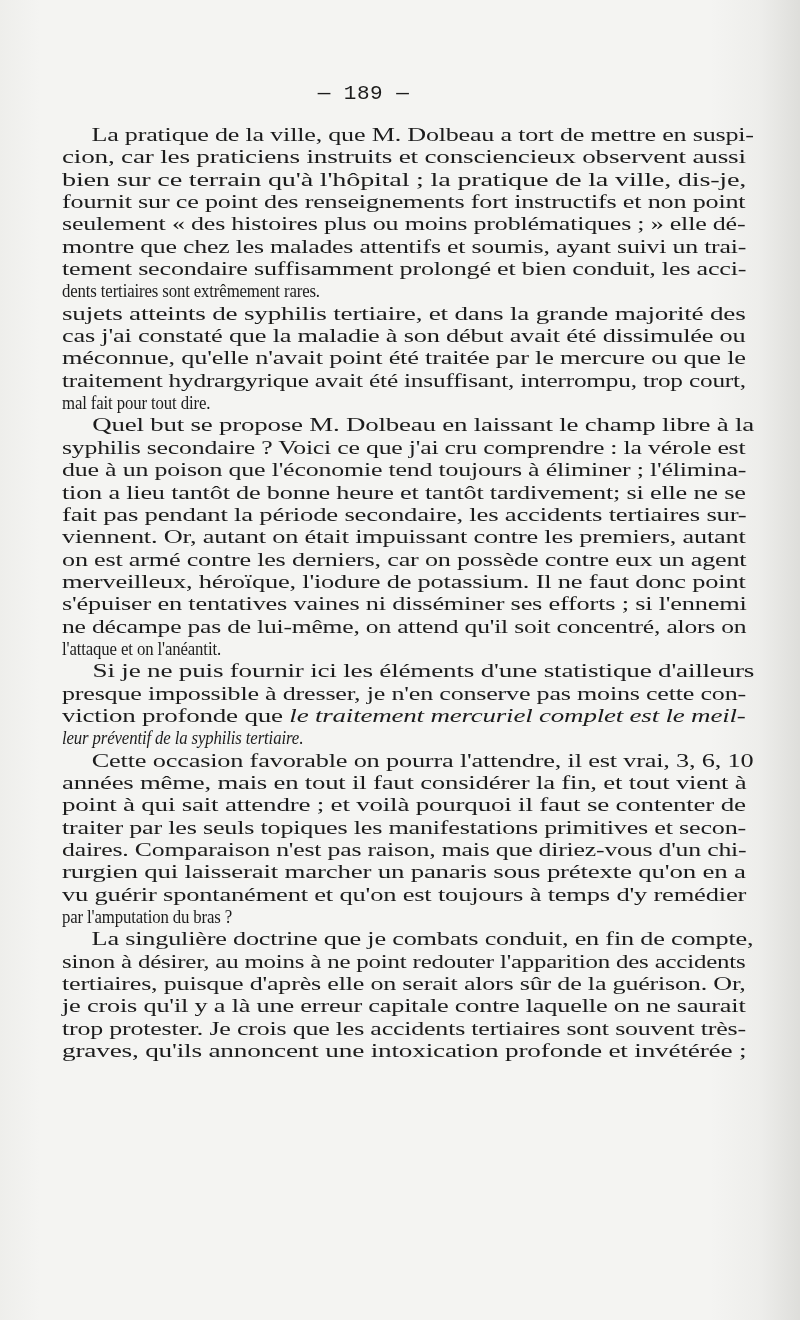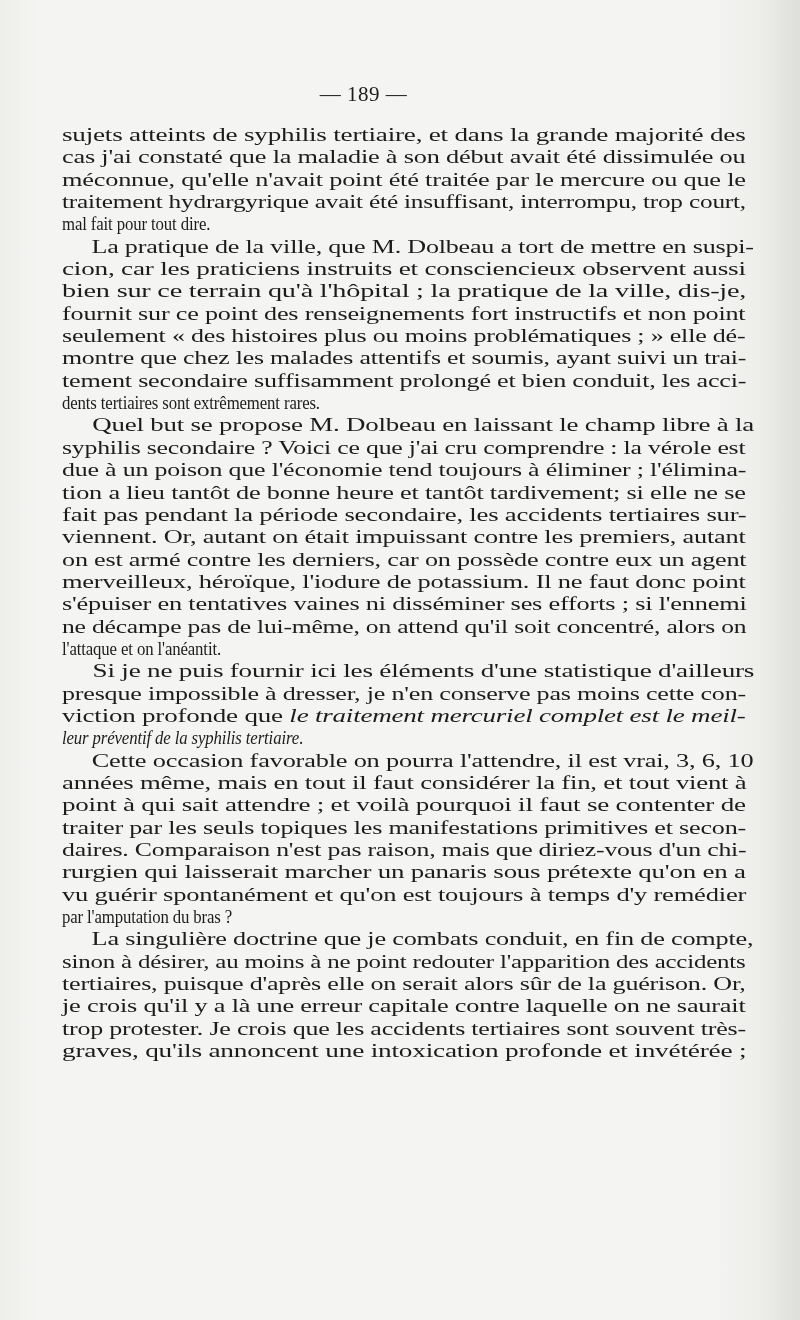--- a/index.html
+++ b/index.html
@@ -25,20 +25,21 @@
   }
   .page-number {
     position: absolute;
     top: 82px;
     left: 0;
     width: 727px;
     text-align: center;
     font-size: 21px;
     letter-spacing: 0.5px;
     font-stretch: condensed;
+    font-family: Liberation Mono, monospace;
   }
   .text-block {
     position: absolute;
     top: 124px;
     left: 62px;
     width: 684px;
     font-size: 19.5px;
     line-height: 22.35px;
   }
   .line {
@@ -63,36 +64,36 @@
 </head>
 <body>
 
 <div class="page-shade"></div>
 
 <div class="page-number">— 189 —</div>
 
 <div class="text-block">
 
   <div>
-    <span class="line" style="display: block; width: 492px; text-align-last: left; transform: scaleX(1.3902);">sujets atteints de syphilis tertiaire, et dans la grande majorité des</span>
-    <span class="line" style="display: block; width: 507px; text-align-last: left; transform: scaleX(1.3491);">cas j'ai constaté que la maladie à son début avait été dissimulée ou</span>
-    <span class="line" style="display: block; width: 507px; text-align-last: left; transform: scaleX(1.3491);">méconnue, qu'elle n'avait point été traitée par le mercure ou que le</span>
-    <span class="line" style="display: block; width: 528px; text-align-last: left; transform: scaleX(1.2955);">traitement hydrargyrique avait été insuffisant, interrompu, trop court,</span>
-    <span class="line last" style="display: block; width: auto; transform: scaleX(0.86);">mal fait pour tout dire.</span>
-  </div>
-
-  <div>
     <span class="line indent" style="display: block; width: 495px; text-align-last: left; transform: scaleX(1.3374); margin-left: 0px;">La pratique de la ville, que M. Dolbeau a tort de mettre en suspi-</span>
     <span class="line" style="display: block; width: 491px; text-align-last: left; transform: scaleX(1.3931);">cion, car les praticiens instruits et consciencieux observent aussi</span>
     <span class="line" style="display: block; width: 472px; text-align-last: left; transform: scaleX(1.4492);">bien sur ce terrain qu'à l'hôpital ; la pratique de la ville, dis-je,</span>
     <span class="line" style="display: block; width: 510px; text-align-last: left; transform: scaleX(1.3412);">fournit sur ce point des renseignements fort instructifs et non point</span>
     <span class="line" style="display: block; width: 513px; text-align-last: left; transform: scaleX(1.3333);">seulement « des histoires plus ou moins problématiques ; » elle dé-</span>
     <span class="line" style="display: block; width: 517px; text-align-last: left; transform: scaleX(1.323);">montre que chez les malades attentifs et soumis, ayant suivi un trai-</span>
     <span class="line" style="display: block; width: 511px; text-align-last: left; transform: scaleX(1.3386);">tement secondaire suffisamment prolongé et bien conduit, les acci-</span>
     <span class="line last" style="display: block; width: auto; transform: scaleX(0.86);">dents tertiaires sont extrêmement rares.</span>
+  </div>
+
+  <div>
+    <span class="line" style="display: block; width: 492px; text-align-last: left; transform: scaleX(1.3902);">sujets atteints de syphilis tertiaire, et dans la grande majorité des</span>
+    <span class="line" style="display: block; width: 507px; text-align-last: left; transform: scaleX(1.3491);">cas j'ai constaté que la maladie à son début avait été dissimulée ou</span>
+    <span class="line" style="display: block; width: 507px; text-align-last: left; transform: scaleX(1.3491);">méconnue, qu'elle n'avait point été traitée par le mercure ou que le</span>
+    <span class="line" style="display: block; width: 528px; text-align-last: left; transform: scaleX(1.2955);">traitement hydrargyrique avait été insuffisant, interrompu, trop court,</span>
+    <span class="line last" style="display: block; width: auto; transform: scaleX(0.86);">mal fait pour tout dire.</span>
   </div>
 
   <div>
     <span class="line indent" style="display: block; width: 480px; text-align-last: left; transform: scaleX(1.3792); margin-left: 0px;">Quel but se propose M. Dolbeau en laissant le champ libre à la</span>
     <span class="line" style="display: block; width: 518px; text-align-last: left; transform: scaleX(1.3205);">syphilis secondaire ? Voici ce que j'ai cru comprendre : la vérole est</span>
     <span class="line" style="display: block; width: 515px; text-align-last: left; transform: scaleX(1.3282);">due à un poison que l'économie tend toujours à éliminer ; l'élimina-</span>
     <span class="line" style="display: block; width: 508px; text-align-last: left; transform: scaleX(1.3465);">tion a lieu tantôt de bonne heure et tantôt tardivement; si elle ne se</span>
     <span class="line" style="display: block; width: 500px; text-align-last: left; transform: scaleX(1.368);">fait pas pendant la période secondaire, les accidents tertiaires sur-</span>
     <span class="line" style="display: block; width: 507px; text-align-last: left; transform: scaleX(1.3491);">viennent. Or, autant on était impuissant contre les premiers, autant</span>
     <span class="line" style="display: block; width: 510px; text-align-last: left; transform: scaleX(1.3412);">on est armé contre les derniers, car on possède contre eux un agent</span>

